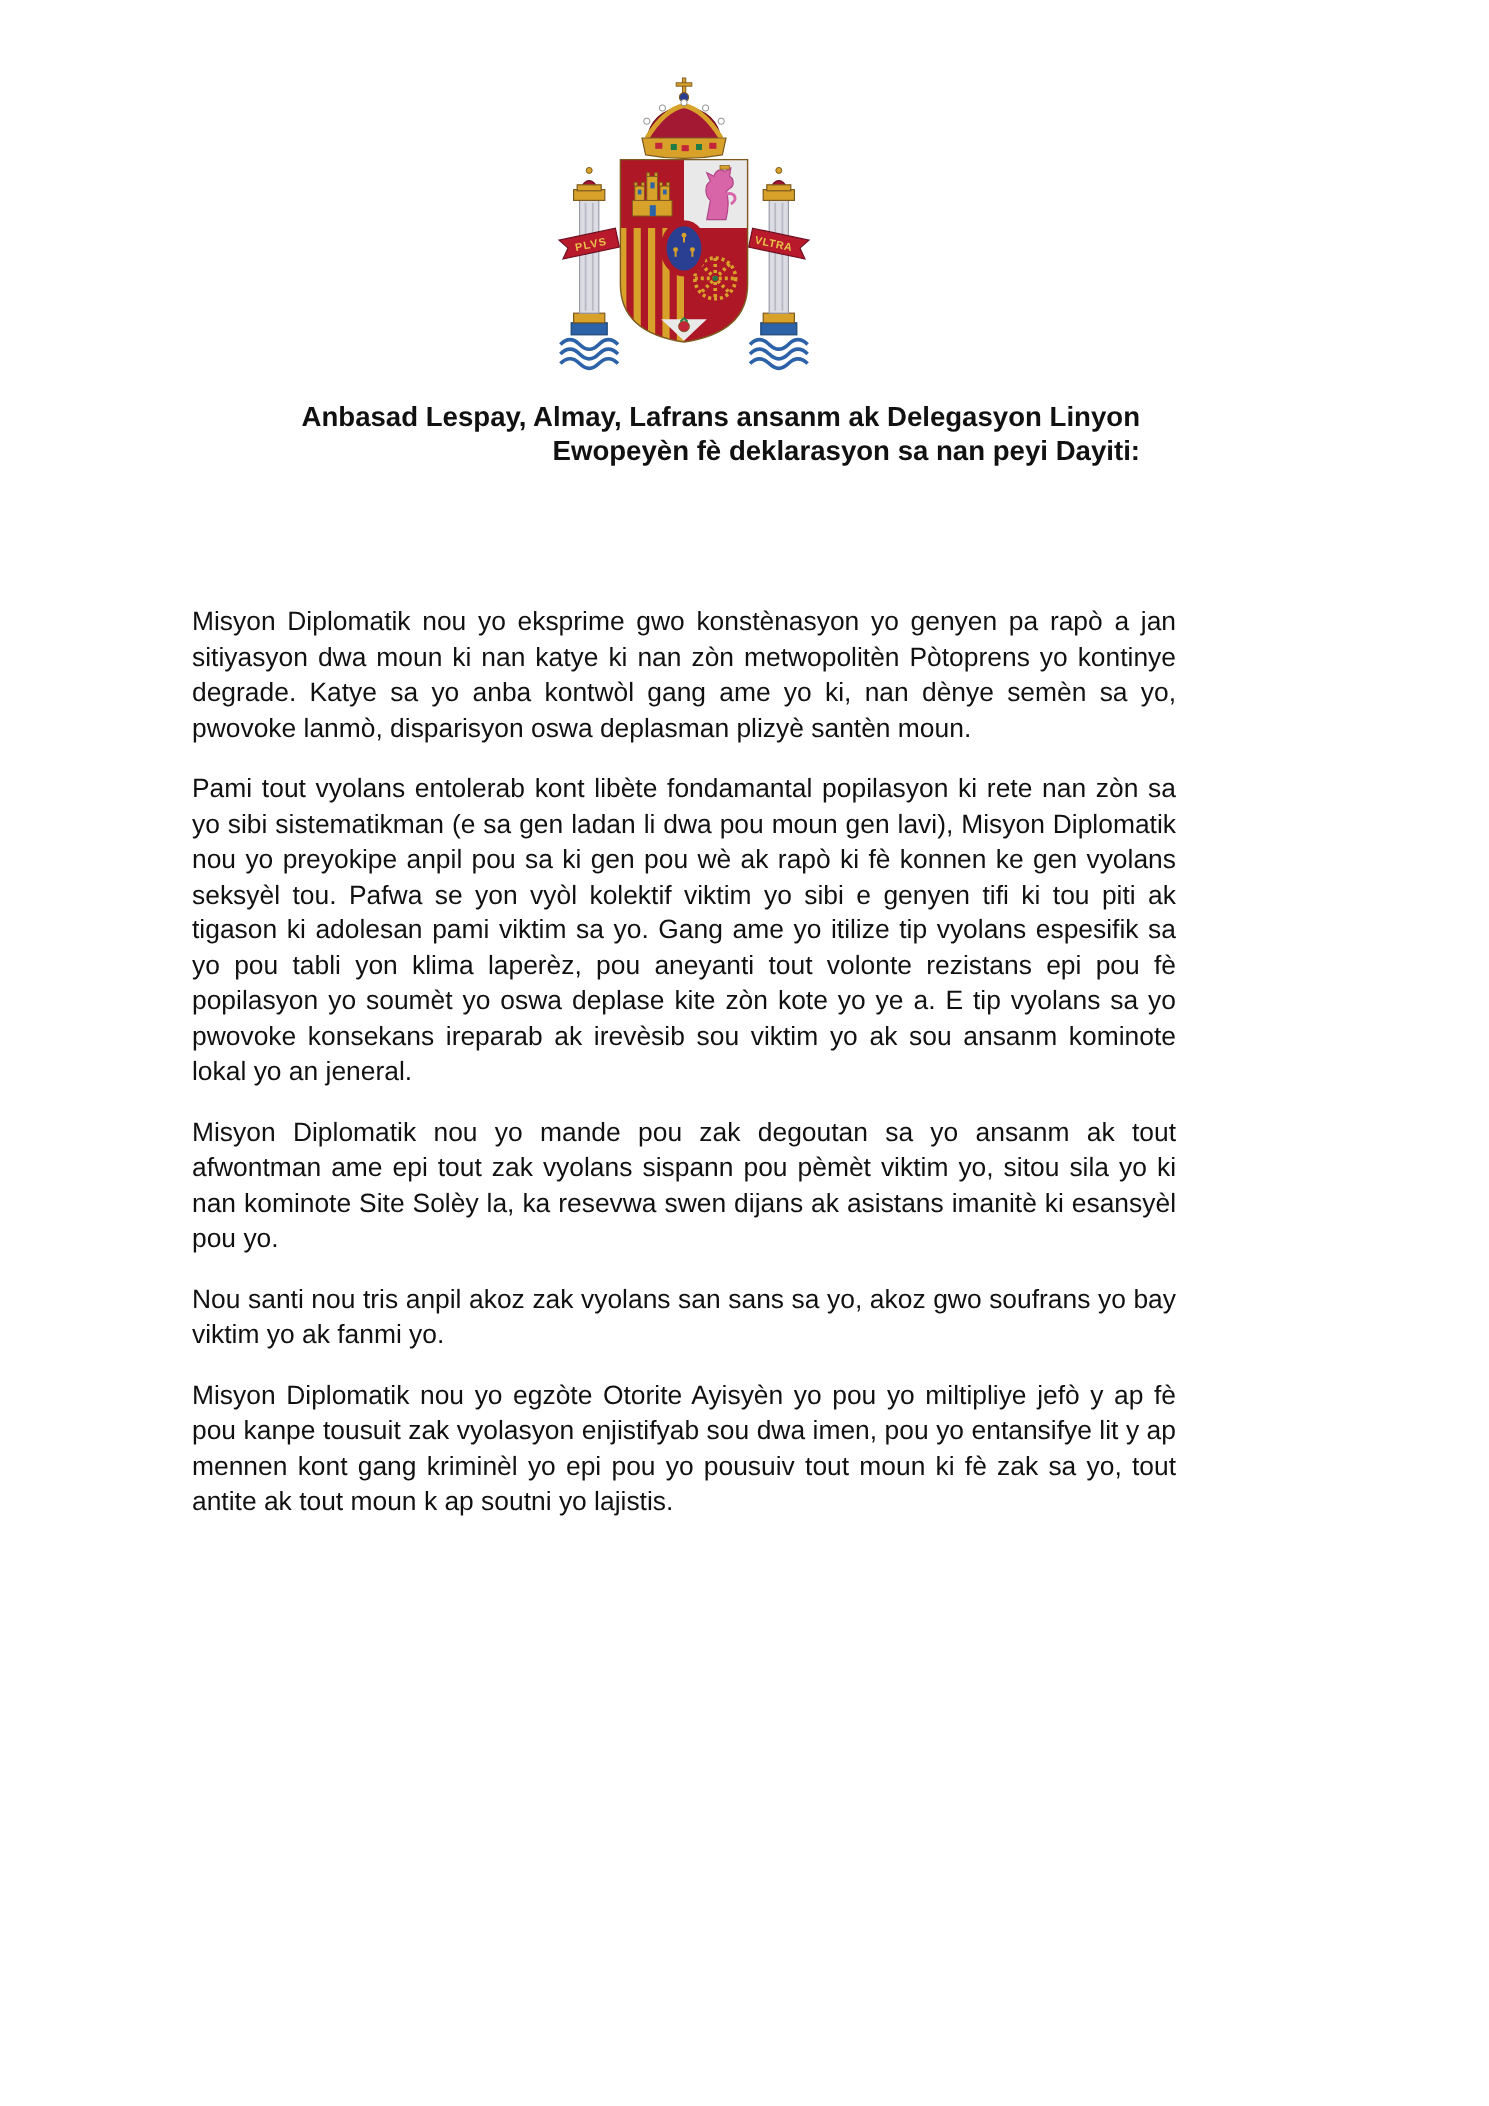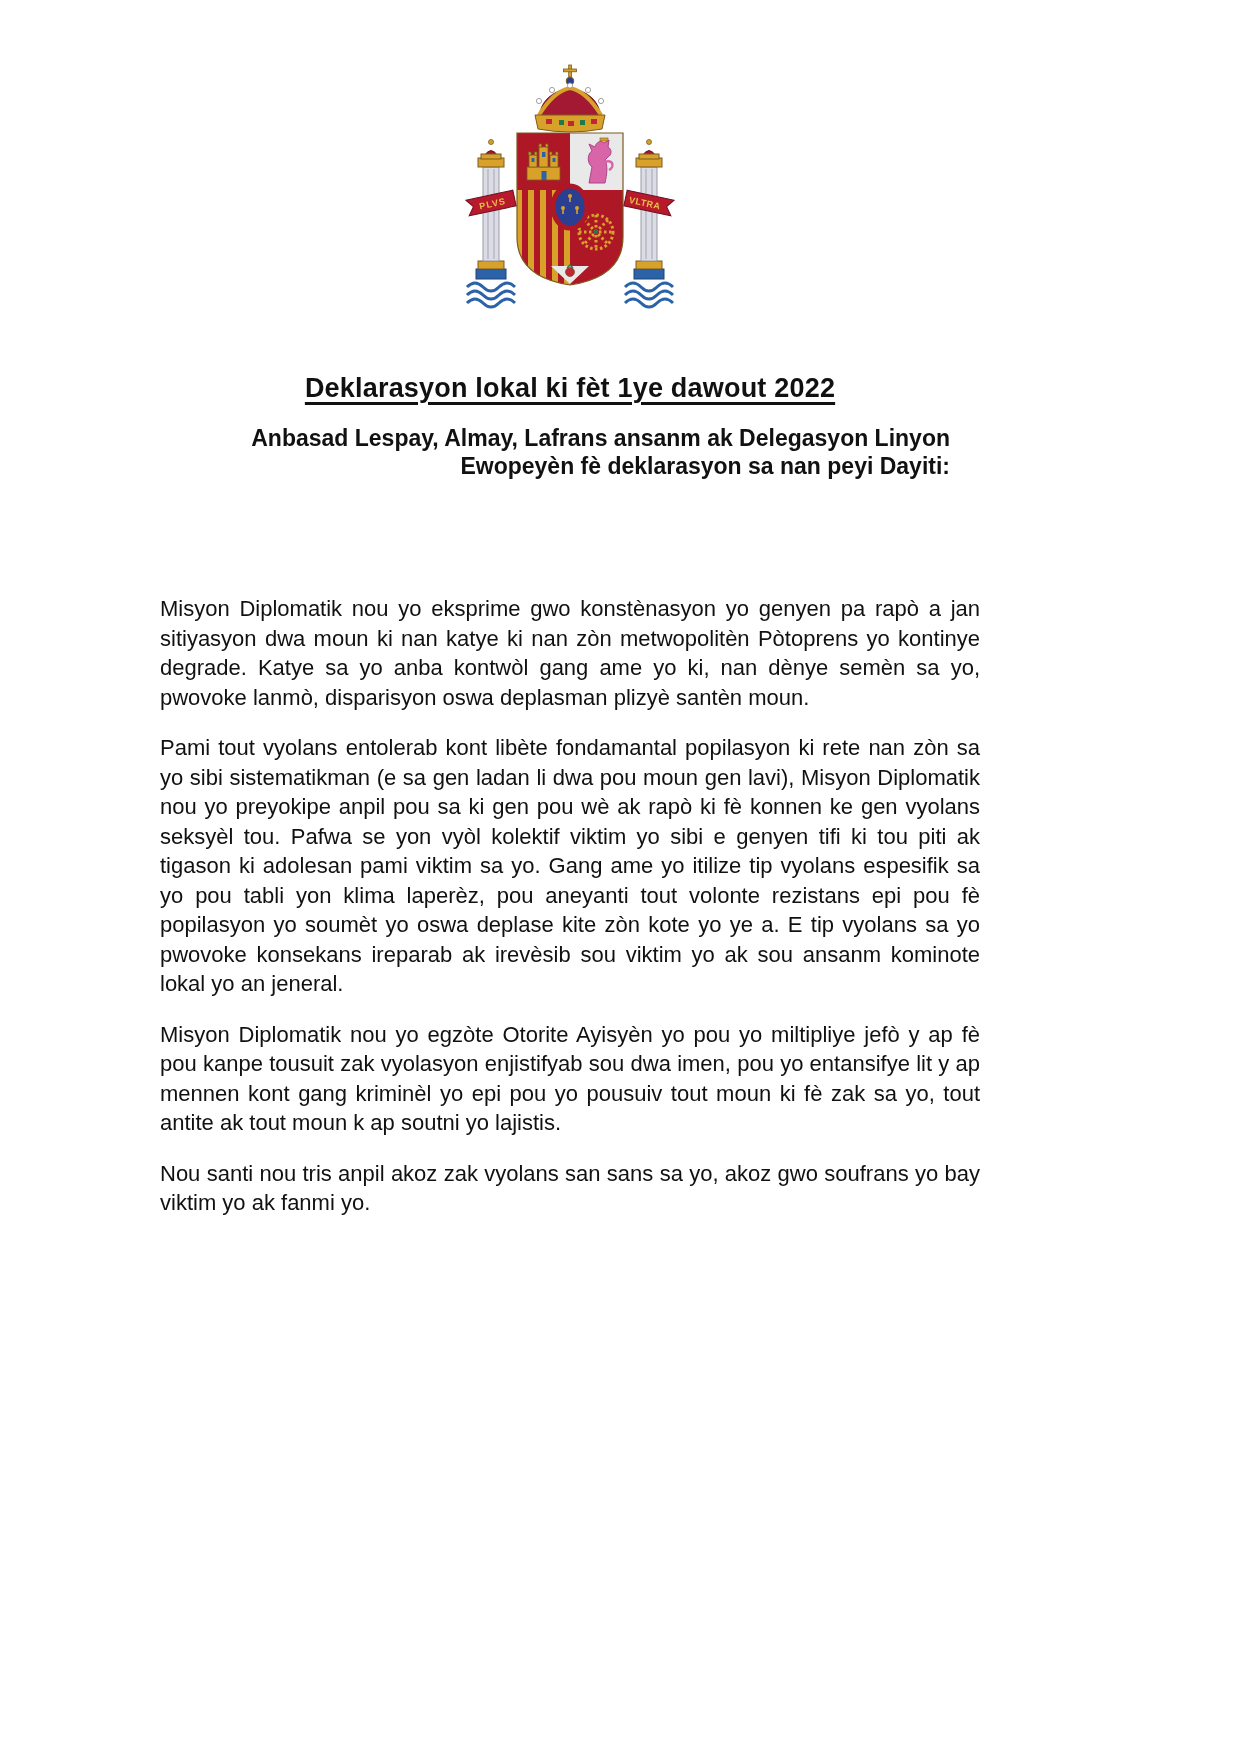--- a/index.html
+++ b/index.html
@@ -178,25 +178,25 @@
           <path d="M8,140 L56,140 L56,156 L8,156 L14,148 Z" fill="#B81A2C" stroke="#6d0f21" stroke-width="1"></path>
           <text x="20" y="152" font-size="9" font-weight="bold" fill="#E8C24A" font-family="Liberation Sans, DejaVu Sans, sans-serif" letter-spacing="1">PLVS</text>
         </g>
         <g transform="rotate(12 190 148)">
           <path d="M166,140 L214,140 L208,148 L214,156 L166,156 Z" fill="#B81A2C" stroke="#6d0f21" stroke-width="1"></path>
           <text x="170" y="152" font-size="9" font-weight="bold" fill="#E8C24A" font-family="Liberation Sans, DejaVu Sans, sans-serif" letter-spacing="0.5">VLTRA</text>
         </g>
       </svg>
     </div>
 
-    <div class="doc-title">Deklarasyon lokal ki fèt 1ye dawout 2022</div>
 
     <div class="doc-subtitle">Anbasad Lespay, Almay, Lafrans ansanm ak Delegasyon Linyon Ewopeyèn fè deklarasyon sa nan peyi Dayiti:</div>
 
     <div class="paragraphs">
       <p>Misyon Diplomatik nou yo eksprime gwo konstènasyon yo genyen pa rapò a jan sitiyasyon dwa moun ki nan katye ki nan zòn metwopolitèn Pòtoprens yo kontinye degrade. Katye sa yo anba kontwòl gang ame yo ki, nan dènye semèn sa yo, pwovoke lanmò, disparisyon oswa deplasman plizyè santèn moun.</p>
       <p>Pami tout vyolans entolerab kont libète fondamantal popilasyon ki rete nan zòn sa yo sibi sistematikman (e sa gen ladan li dwa pou moun gen lavi), Misyon Diplomatik nou yo preyokipe anpil pou sa ki gen pou wè ak rapò ki fè konnen ke gen vyolans seksyèl tou. Pafwa se yon vyòl kolektif viktim yo sibi e genyen tifi ki tou piti ak tigason ki adolesan pami viktim sa yo. Gang ame yo itilize tip vyolans espesifik sa yo pou tabli yon klima laperèz, pou aneyanti tout volonte rezistans epi pou fè popilasyon yo soumèt yo oswa deplase kite zòn kote yo ye a. E tip vyolans sa yo pwovoke konsekans ireparab ak irevèsib sou viktim yo ak sou ansanm kominote lokal yo an jeneral.</p>
+      <p>Misyon Diplomatik nou yo mande pou zak degoutan sa yo ansanm ak tout afwontman ame epi tout zak vyolans sispann pou pèmèt viktim yo, sitou sila yo ki nan kominote Site Solèy la, ka resevwa swen dijans ak asistans imanitè ki esansyèl pou yo.</p>
+      <p>Nou santi nou tris anpil akoz zak vyolans san sans sa yo, akoz gwo soufrans yo bay viktim yo ak fanmi yo.</p>
       <p>Misyon Diplomatik nou yo egzòte Otorite Ayisyèn yo pou yo miltipliye jefò y ap fè pou kanpe tousuit zak vyolasyon enjistifyab sou dwa imen, pou yo entansifye lit y ap mennen kont gang kriminèl yo epi pou yo pousuiv tout moun ki fè zak sa yo, tout antite ak tout moun k ap soutni yo lajistis.</p>
-      <p>Nou santi nou tris anpil akoz zak vyolans san sans sa yo, akoz gwo soufrans yo bay viktim yo ak fanmi yo.</p>
     </div>
 
   </div>
 </div>
 
 </body></html>

